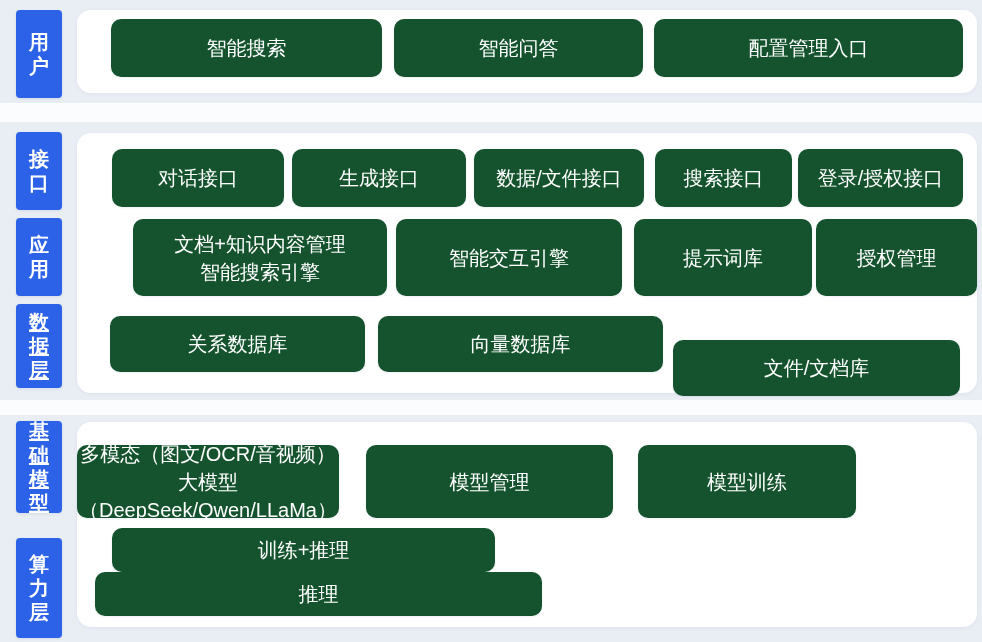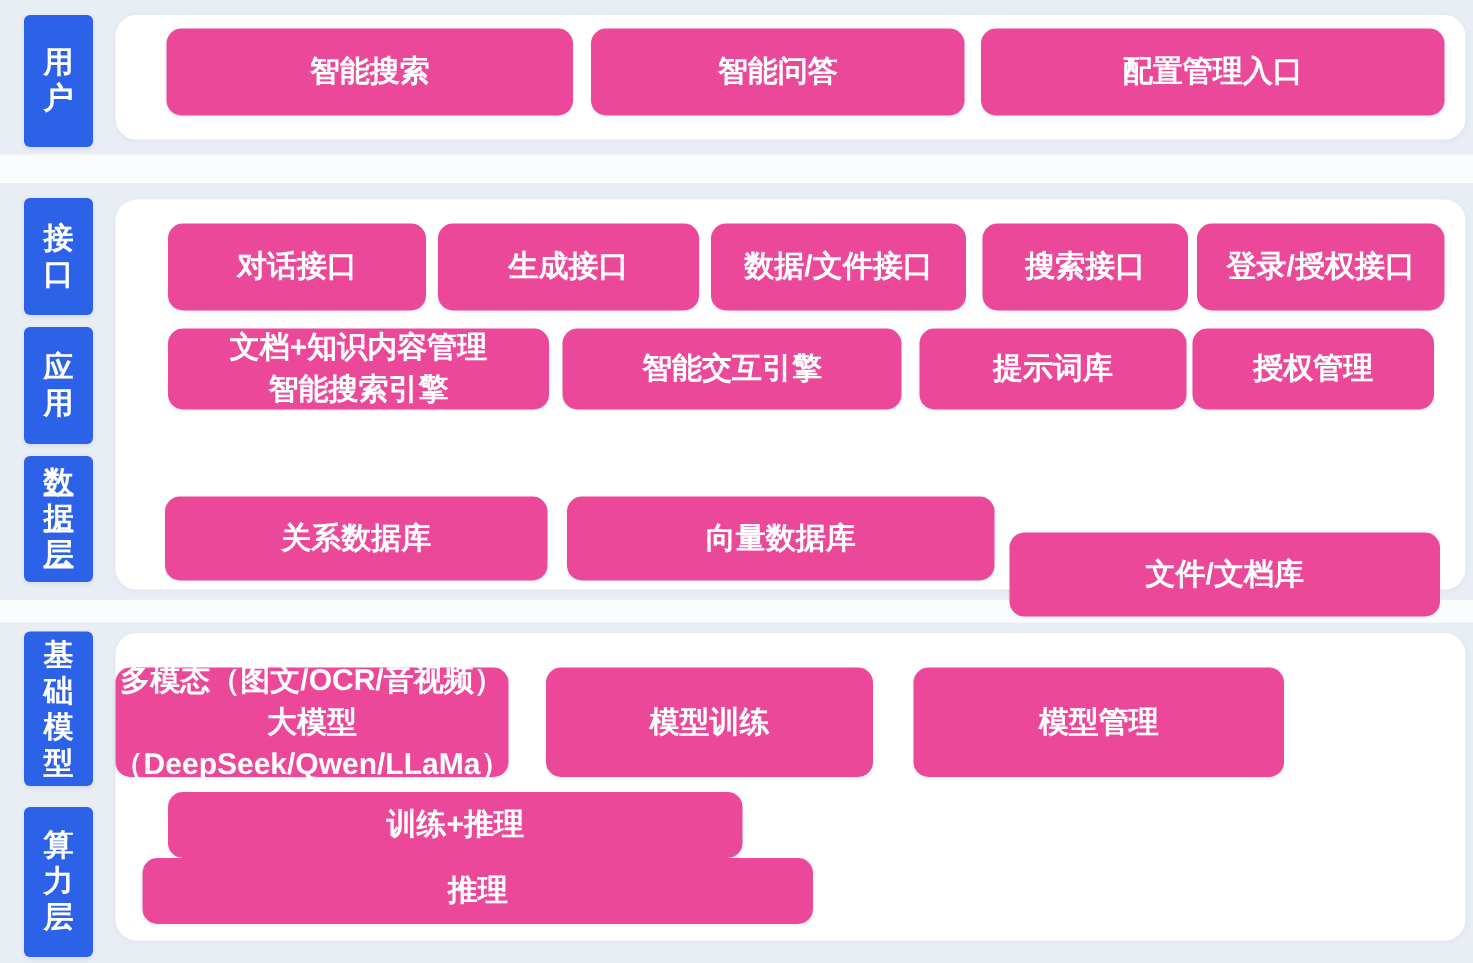--- a/index.html
+++ b/index.html
@@ -47,25 +47,25 @@
     box-shadow: 0 1px 4px rgba(30, 60, 140, 0.05);
   }
   .row {
     position: absolute;
     left: 0;
     width: 100%;
     display: flex;
     align-items: stretch;
   }
   .node {
-    background: #ec4899;
+    background: #14532d;
     border-radius: 10px;
     color: #ffffff;
     font-size: 20px;
-    font-weight: 700;
+    font-weight: 400;
     line-height: 1.4;
     display: flex;
     align-items: center;
     justify-content: center;
     text-align: center;
     white-space: pre-line;
     height: 100%;
     box-shadow: 0 1px 2px rgba(30, 60, 140, 0.08);
   }
 </style>
@@ -88,43 +88,43 @@
       <div class="pill" style="top: 96px; height: 78px;">应用</div>
       <div class="pill" style="top: 182px; height: 84px; text-decoration: underline;">数据层</div>
       <div class="panel" style="top: 11px; height: 260px;">
         <div class="row" style="top: 16px; height: 58px;">
           <div class="node" style="margin-left: 35px; width: 172px;">对话接口</div>
           <div class="node" style="margin-left: 8px; width: 174px;">生成接口</div>
           <div class="node" style="margin-left: 8px; width: 170px;">数据/文件接口</div>
           <div class="node" style="margin-left: 11px; width: 137px;">搜索接口</div>
           <div class="node" style="margin-left: 6px; width: 165px;">登录/授权接口</div>
         </div>
-        <div class="row" style="top: 86px; height: 54px;">
+        <div class="row" style="top: 86px; height: 77px; justify-content: flex-end;">
           <div class="node" style="margin-left: 35px; width: 254px;">文档+知识内容管理
 智能搜索引擎</div>
           <div class="node" style="margin-left: 9px; width: 226px;">智能交互引擎</div>
           <div class="node" style="margin-left: 12px; width: 178px;">提示词库</div>
           <div class="node" style="margin-left: 4px; width: 161px;">授权管理</div>
         </div>
-        <div class="row" style="top: 198px; height: 56px;">
+        <div class="row" style="top: 183px; height: 56px;">
           <div class="node" style="margin-left: 33px; width: 255px;">关系数据库</div>
           <div class="node" style="margin-left: 13px; width: 285px;">向量数据库</div>
           <div class="node" style="margin-left: 10px; width: 287px; margin-top: 24px;">文件/文档库</div>
         </div>
       </div>
     </div>
     <div class="section" style="top: 415px; height: 227px;">
-      <div class="pill" style="top: 6px; height: 103px;">基础模型</div>
+      <div class="pill" style="top: 6px; height: 92px; text-decoration: underline;">基础模型</div>
       <div class="pill" style="top: 123px; height: 100px; text-align: center;">算力层</div>
       <div class="panel" style="top: 7px; height: 205px;">
         <div class="row" style="top: 23px; height: 73px;">
           <div class="node" style="width: 262px;">多模态（图文/OCR/音视频）
 大模型（DeepSeek/Qwen/LLaMa）</div>
+          <div class="node" style="margin-left: 27px; width: 247px;">模型管理</div>
           <div class="node" style="margin-left: 25px; width: 218px;">模型训练</div>
-          <div class="node" style="margin-left: 27px; width: 247px;">模型管理</div>
         </div>
         <div class="row" style="top: 106px; height: 88px; flex-direction: column;">
           <div class="node" style="margin-left: 35px; width: 383px;">训练+推理</div>
           <div class="node" style="margin-left: 18px; width: 447px;">推理</div>
         </div>
       </div>
     </div>
   </div>
 
 </body></html>

